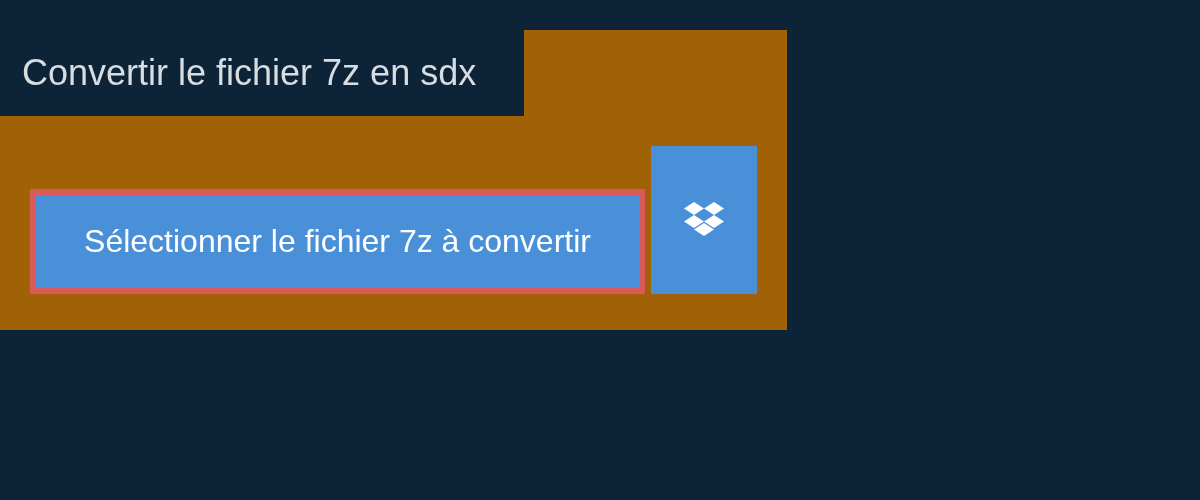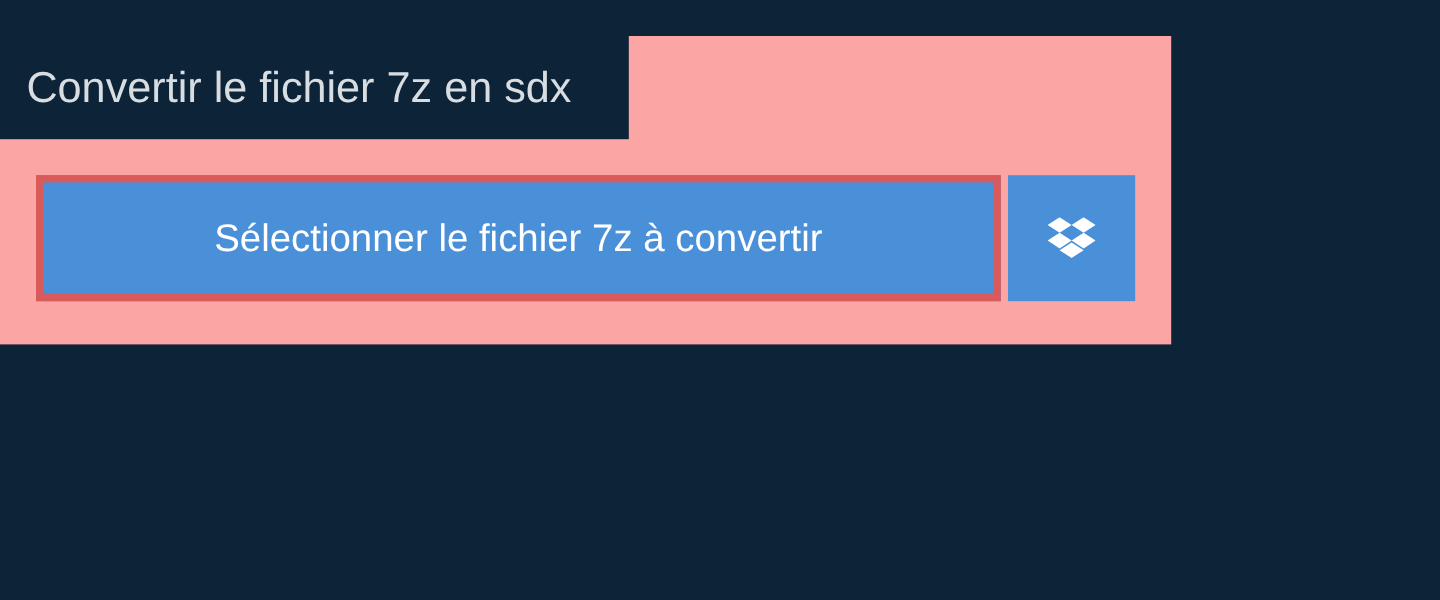--- a/index.html
+++ b/index.html
@@ -8,23 +8,23 @@
       box-sizing: border-box;
     }
     body {
       background-color: #0d2438;
       font-family: -apple-system, BlinkMacSystemFont, 'Segoe UI', Arial, sans-serif;
       width: 1200px;
       height: 500px;
       overflow: hidden;
     }
     .panel {
-      background-color: #fca5a5;
+      background-color: #a16207;
       margin: 30px 30px 0 0;
-      width: 976px;
+      width: 787px;
     }
     .title-tab {
       background-color: #0d2438;
       display: inline-block;
       padding: 22px 48px 22px 22px;
       color: #d8dde2;
       font-size: 36px;
       font-weight: 400;
     }
     .button-row {
@@ -38,20 +38,21 @@
       border: 6px solid #d85a5a;
       color: #ffffff;
       font-size: 32px;
       font-weight: 400;
       padding: 28px 20px;
       text-align: center;
       cursor: pointer;
       display: flex;
       align-items: center;
       justify-content: center;
+      margin-top: 43px;
     }
     .dropbox-button {
       width: 106px;
       background-color: #4a90d9;
       display: flex;
       align-items: center;
       justify-content: center;
       cursor: pointer;
     }
     .dropbox-icon {

